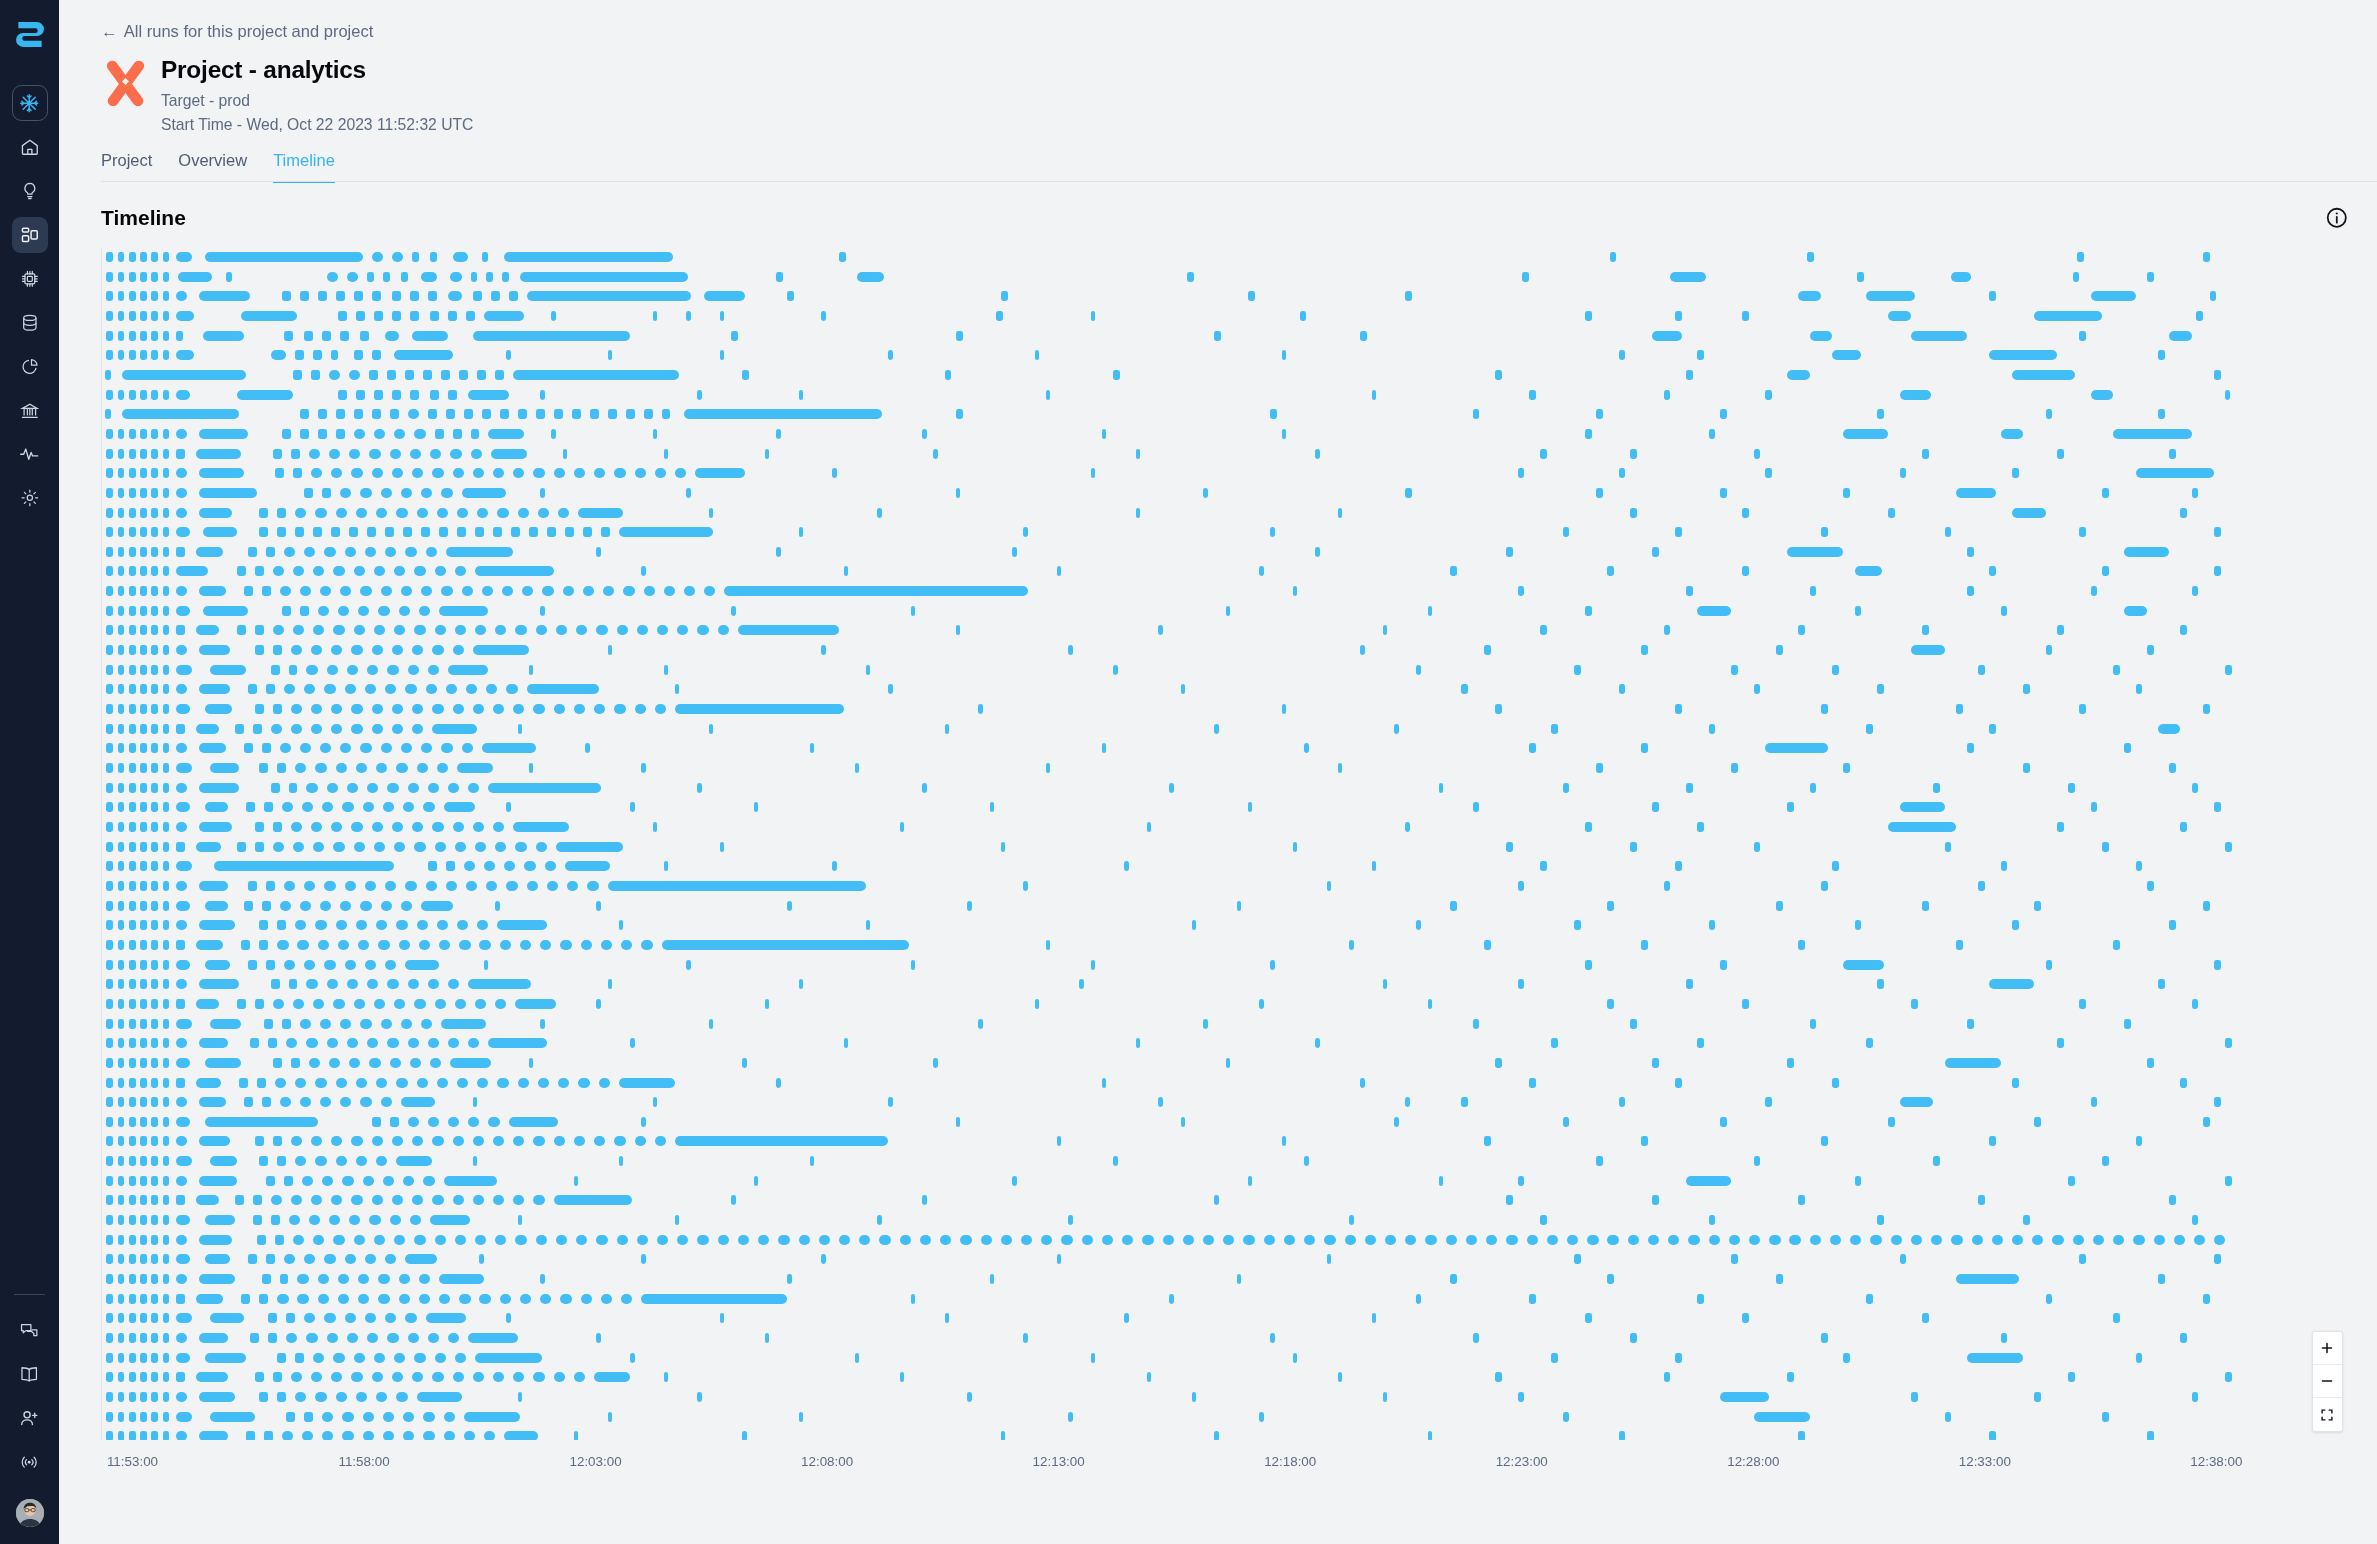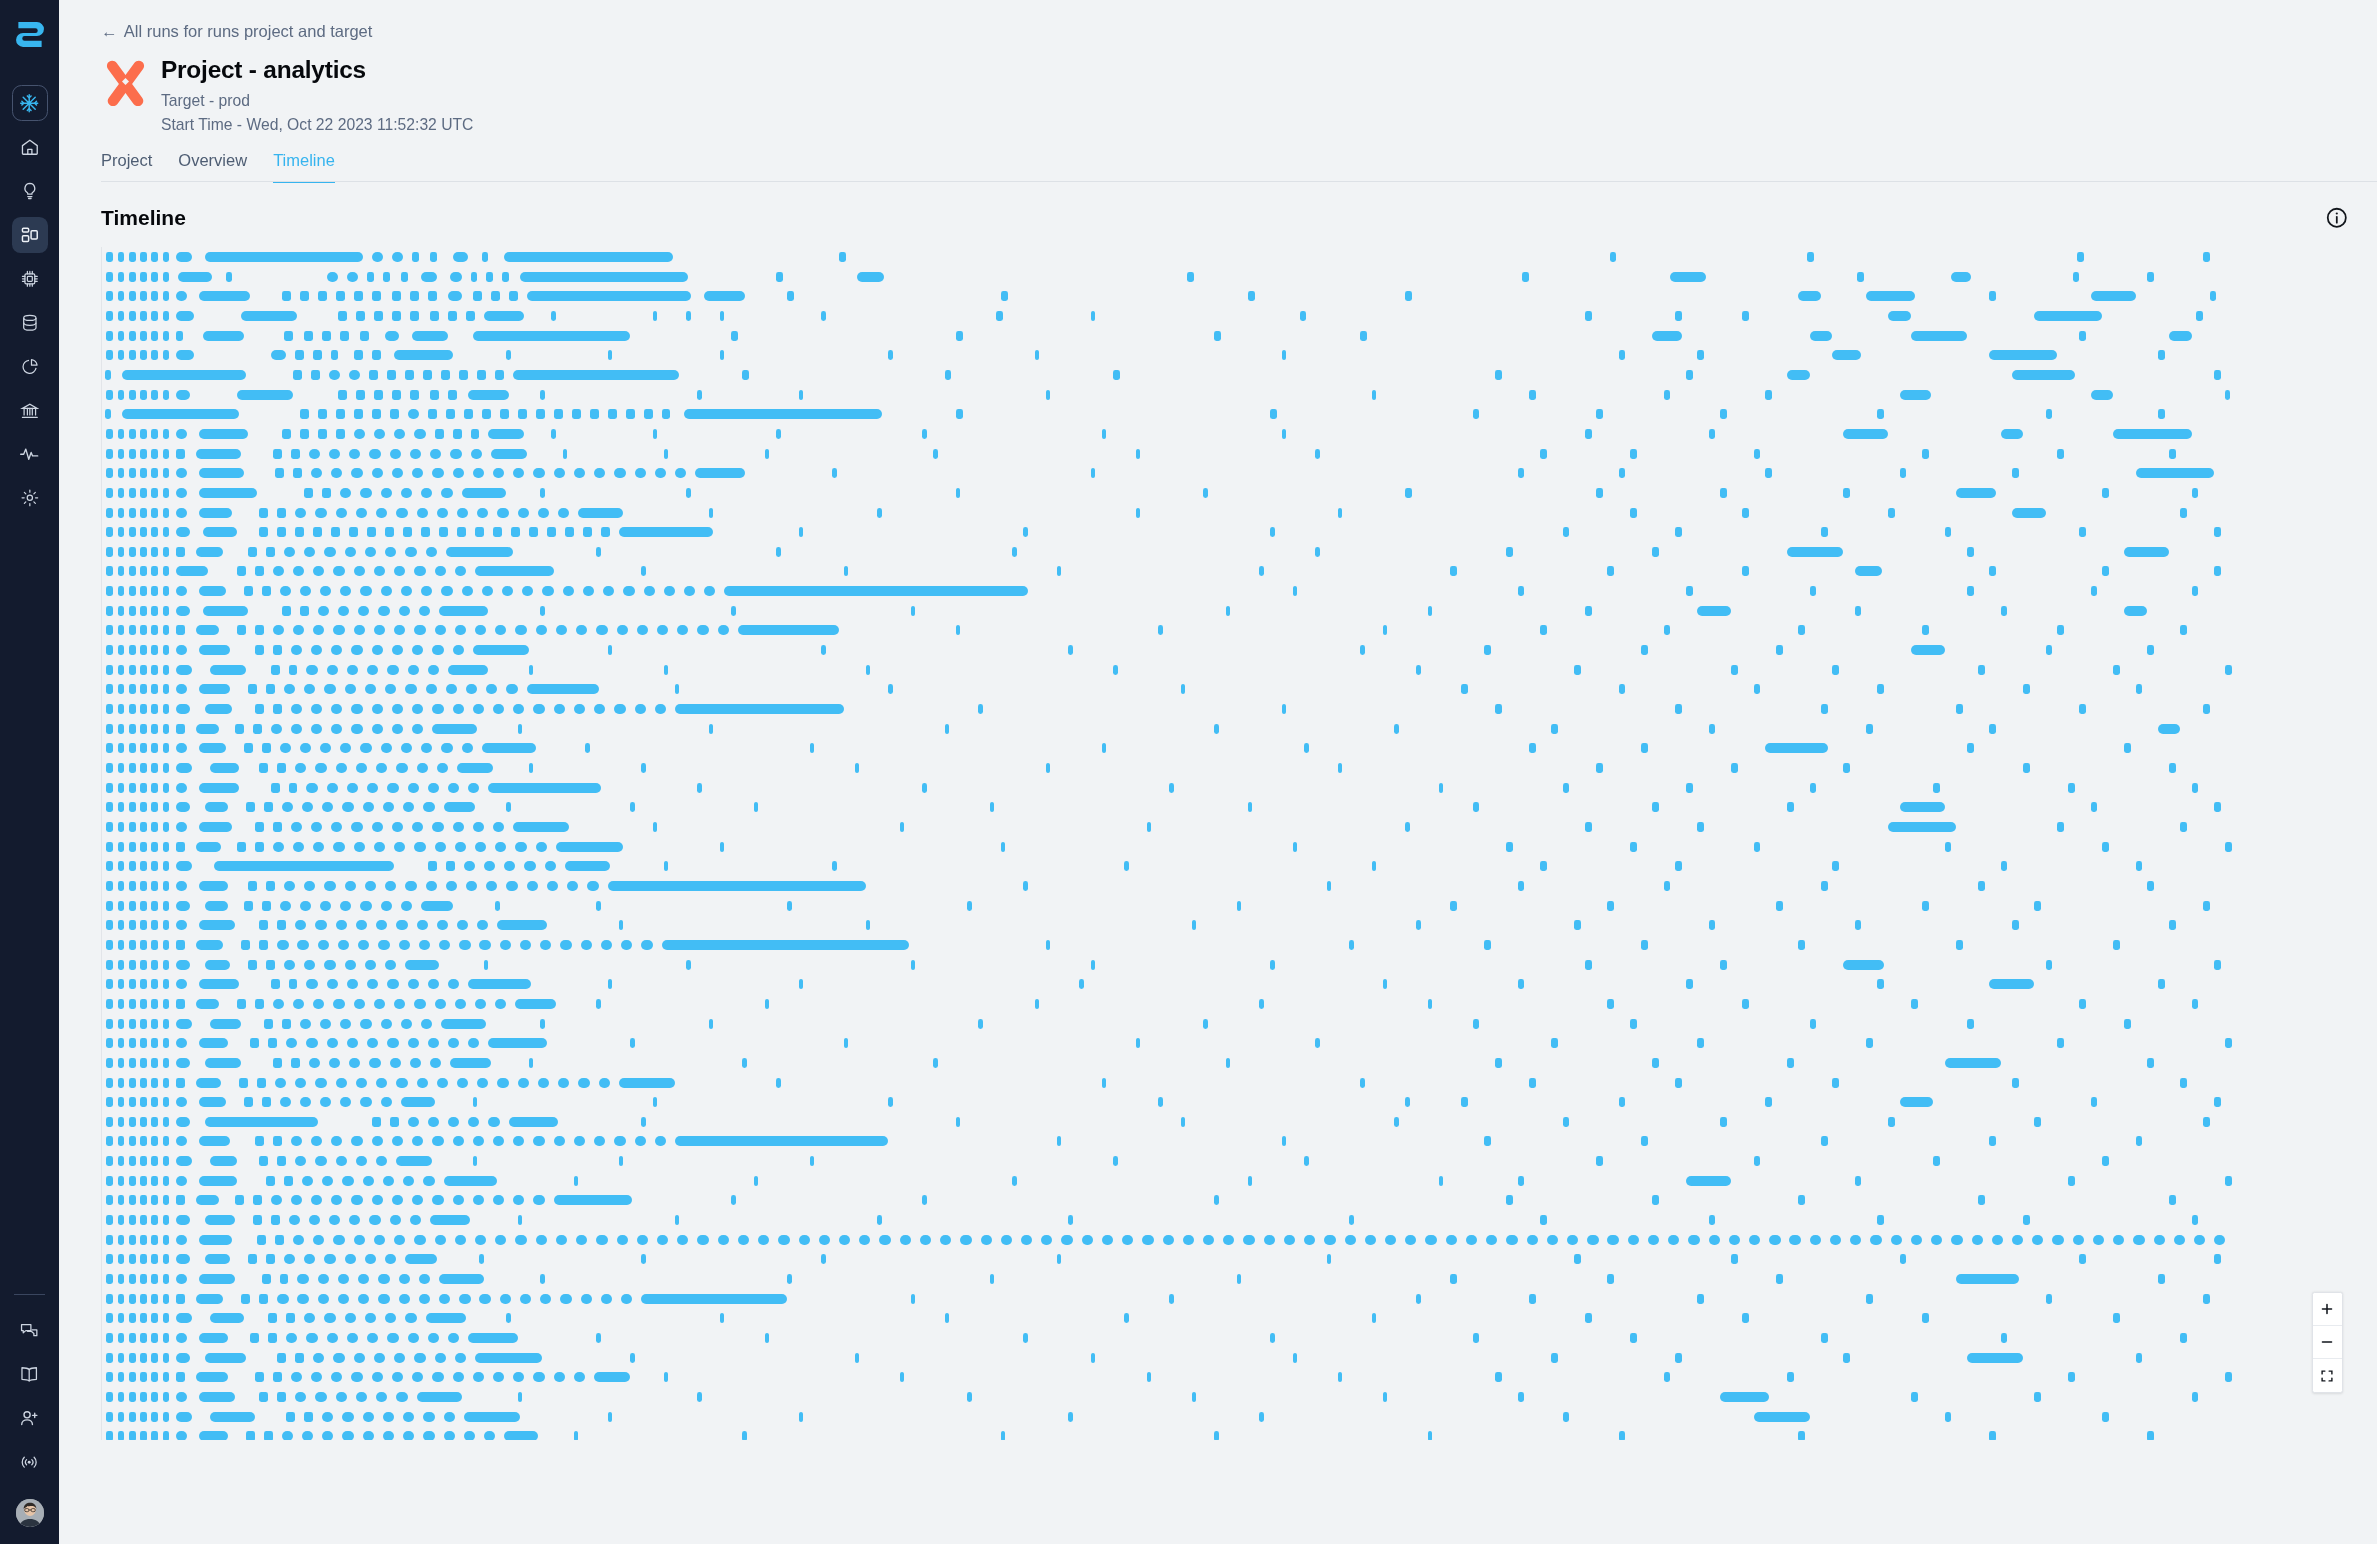--- a/index.html
+++ b/index.html
@@ -234,21 +234,21 @@
         <rect x="19.4" y="12.3" width="5.4" height="4" rx="1.8" fill="none" stroke="#2f2a27" stroke-width="1"></rect>
         <path d="M16.6 14.1h2.8" stroke="#2f2a27" stroke-width="1"></path>
       </svg>
     </div>
   </nav>
 
   <main class="main">
 
     <div class="backlink">
       <span class="arrow">←</span>
-      <span>All runs for runs project and target</span>
+      <span>All runs for this project and project</span>
     </div>
 
     <div class="titlerow">
       <div class="dbt-mark">
         <svg viewBox="0 0 64 64" width="49" height="49" aria-hidden="true">
           <path d="M10.5 6.2c3.2-2.3 7.6-1.6 10 1.6L54 53.4c2.2 3.1 1.4 7.4-1.8 9.6-3.2 2.2-7.5 1.4-9.7-1.7L9.1 15.8c-2.3-3.2-1.6-7.4 1.4-9.6z" fill="#fc6d4c"></path>
           <path d="M53.5 6.2c-3.2-2.3-7.6-1.6-10 1.6L10 53.4c-2.2 3.1-1.4 7.4 1.8 9.6 3.2 2.2 7.5 1.4 9.7-1.7L54.9 15.8c2.3-3.2 1.6-7.4-1.4-9.6z" fill="#fc6d4c"></path>
           <path d="M32 27.5l4.6 4.6L32 36.7l-4.6-4.6z" fill="#f1f3f5"></path>
         </svg>
       </div>
@@ -2316,20 +2316,32 @@
             <div class="bar thin" style="left: 28.5%; width: 0.2%; background: rgb(66, 189, 245);"></div>
             <div class="bar thin" style="left: 40%; width: 0.2%; background: rgb(66, 189, 245);"></div>
             <div class="bar thin" style="left: 49.5%; width: 0.2%; background: rgb(66, 189, 245);"></div>
             <div class="bar thin" style="left: 59%; width: 0.2%; background: rgb(66, 189, 245);"></div>
             <div class="bar thin" style="left: 67.5%; width: 0.3%; background: rgb(66, 189, 245);"></div>
             <div class="bar thin" style="left: 75.5%; width: 0.3%; background: rgb(66, 189, 245);"></div>
             <div class="bar thin" style="left: 84%; width: 0.3%; background: rgb(66, 189, 245);"></div>
             <div class="bar thin" style="left: 91%; width: 0.3%; background: rgb(66, 189, 245);"></div>
           </div>
         </div>
+      <div class="axis" id="axis">
+          <div class="tick" style="left: 1.4%;">11:53:00</div>
+          <div class="tick" style="left: 11.7%;">11:58:00</div>
+          <div class="tick" style="left: 22%;">12:03:00</div>
+          <div class="tick" style="left: 32.3%;">12:08:00</div>
+          <div class="tick" style="left: 42.6%;">12:13:00</div>
+          <div class="tick" style="left: 52.9%;">12:18:00</div>
+          <div class="tick" style="left: 63.2%;">12:23:00</div>
+          <div class="tick" style="left: 73.5%;">12:28:00</div>
+          <div class="tick" style="left: 83.8%;">12:33:00</div>
+          <div class="tick" style="left: 94.1%;">12:38:00</div>
+        </div>
 
       <div class="zoomctl">
         <div class="zbtn">
           <svg width="14" height="14" viewBox="0 0 20 20" stroke="#12161c" stroke-width="2.2" stroke-linecap="round">
             <path d="M10 3.5v13M3.5 10h13"></path>
           </svg>
         </div>
         <div class="zbtn">
           <svg width="14" height="14" viewBox="0 0 20 20" stroke="#12161c" stroke-width="2.2" stroke-linecap="round">
             <path d="M3.5 10h13"></path>

